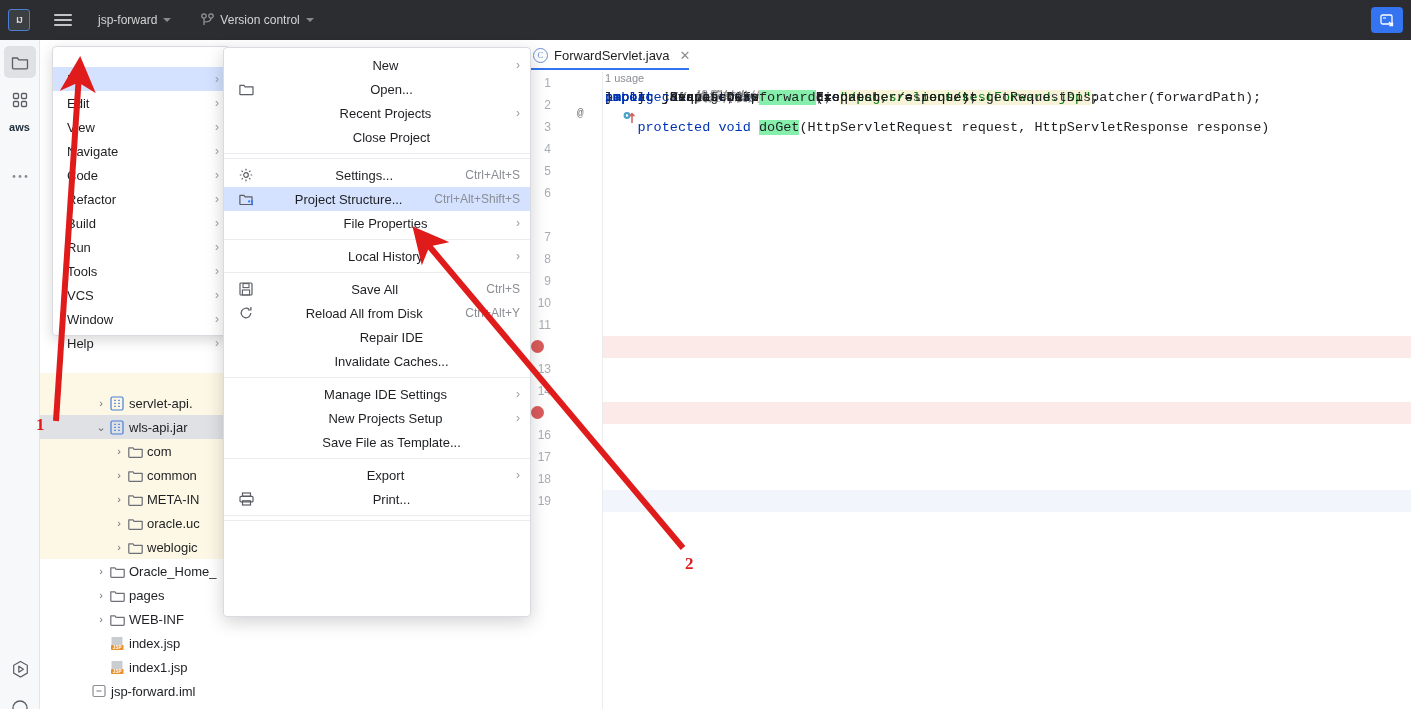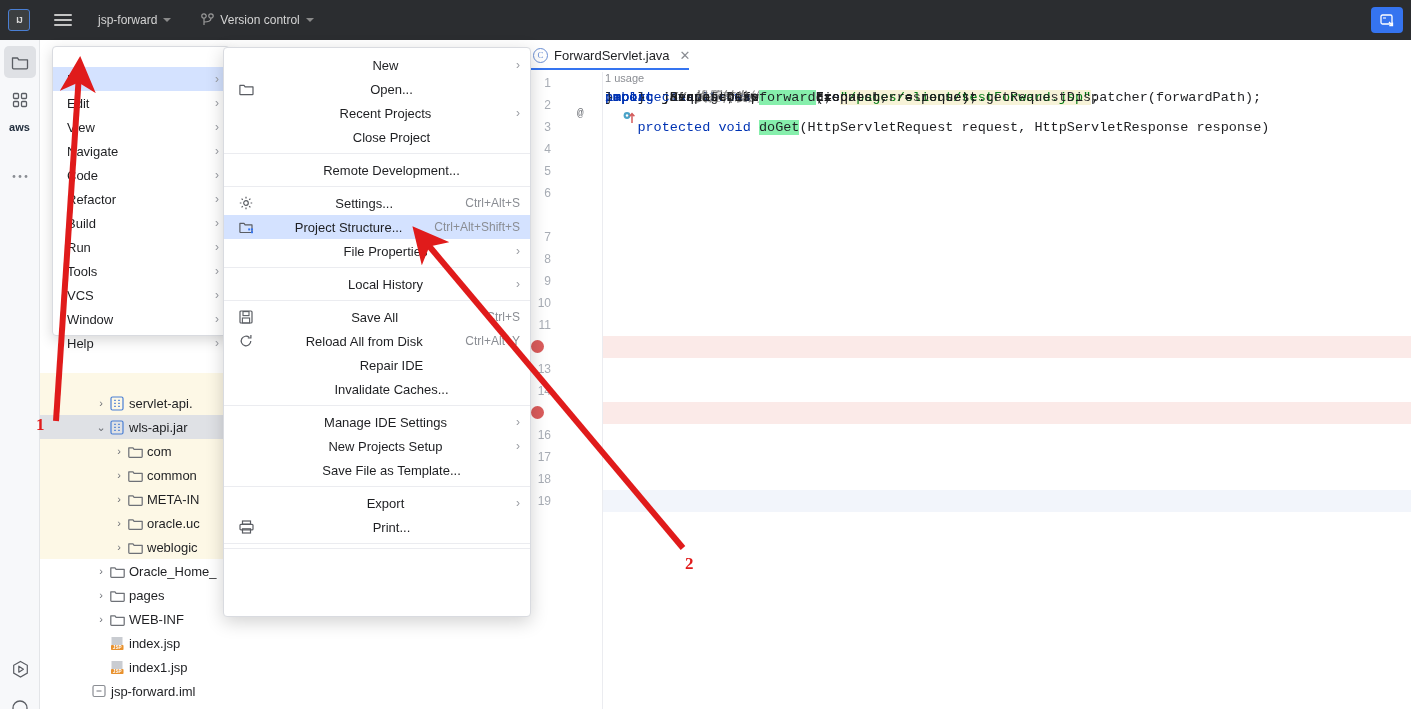--- a/index.html
+++ b/index.html
@@ -545,24 +545,20 @@
         <div class="mi">
           <span class="mi-ico"></span>
           <span class="mi-txt">Recent Projects</span>
           <span class="sub">›</span>
         </div>
         <div class="mi">
           <span class="mi-ico"></span>
           <span class="mi-txt">Close Project</span>
         </div>
         <div class="sep"></div>
-        <div class="mi">
-          <span class="mi-ico"></span>
-          <span class="mi-txt">Remote Development...</span>
-        </div>
         <div class="sep"></div>
         <div class="mi">
           <span class="mi-ico">
             <svg width="14" height="14" viewBox="0 0 14 14">
               <circle cx="7" cy="7" r="2.3" fill="none" stroke="#5a5d63" stroke-width="1.2"></circle>
               <path d="M7 0.8 v1.6 M7 11.6 v1.6 M0.8 7 h1.6 M11.6 7 h1.6 M2.6 2.6 l1.2 1.2 M10.2 10.2 l1.2 1.2 M11.4 2.6 l-1.2 1.2 M3.8 10.2 l-1.2 1.2" stroke="#5a5d63" stroke-width="1.2"></path>
             </svg>
           </span>
           <span class="mi-txt">Settings...</span>
           <span class="shortcut">Ctrl+Alt+S</span>

